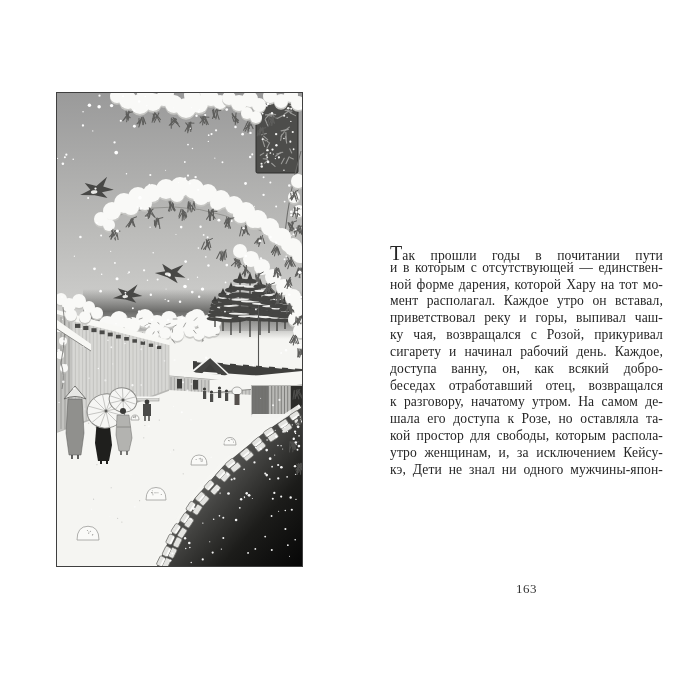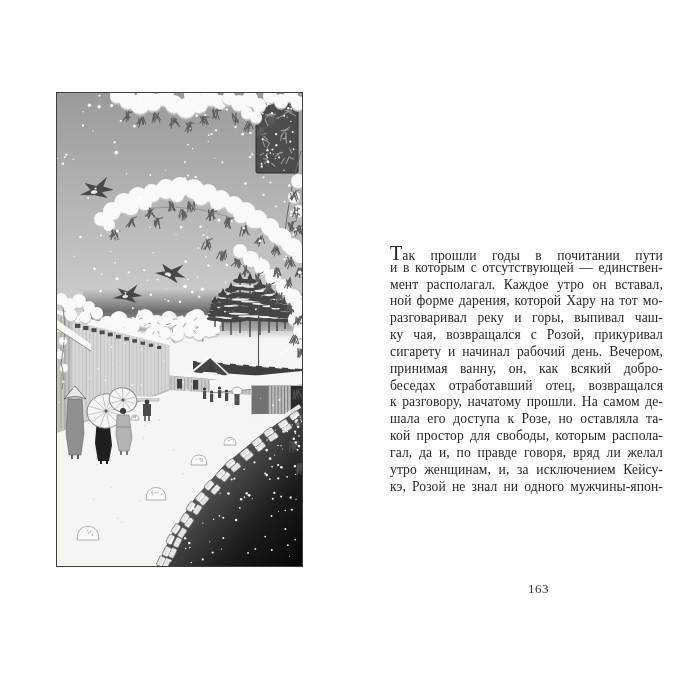--- a/index.html
+++ b/index.html
@@ -8,21 +8,21 @@
   .spread{position:absolute;inset:0;}
   
   .print-frame{position:absolute;left:56px;top:92px;width:245px;height:473px;
                border:1px solid #3f3f3f;margin:0;padding:0;background:#e6e6e4;}
   .print-frame svg{display:block;width:245px;height:473px;}
   
   .text-col{position:absolute;left:390px;top:243px;width:273px;
             font-size:13.6px;line-height:16.84px;color:#262626;letter-spacing:.1px;font-family:Liberation Serif, serif;}
   .tline{text-align:justify;text-align-last:justify;white-space:normal;height:16.84px;overflow:visible;}
   .tline:first-child::first-letter{font-size:20px;line-height:1;}
-  .folio{position:absolute;left:402px;top:581px;width:273px;text-align:center;
+  .folio{position:absolute;left:390px;top:581px;width:273px;text-align:center;
          font-size:13px;color:#333;letter-spacing:.5px;}
 </style>
 </head>
 <body>
 
 <div class="spread">
 
   <figure class="print-frame">
     <svg id="art" viewBox="0 0 245 473">
       <defs>
@@ -1497,29 +1497,28 @@
           <circle cx="99.65391635894775" cy="252.71300792694092" r="0.8499824762344361" fill="#ffffff" opacity="0.8"></circle>
           <circle cx="124.81369197368622" cy="319.20144498348236" r="1.0675487518310547" fill="#ffffff" opacity="0.8"></circle>
           <circle cx="222.4278712272644" cy="306.88034772872925" r="1.0605113983154297" fill="#ffffff" opacity="0.8"></circle>
         </g>
     </svg>
   </figure>
 
   <main class="text-col">
     <div class="tline">Так прошли годы в почитании пути</div>
     <div class="tline">и в которым с отсутствующей — единствен-</div>
+    <div class="tline">ной форме дарения, которой Хару на тот мо-</div>
     <div class="tline">мент располагал. Каждое утро он вставал,</div>
-    <div class="tline">ной форме дарения, которой Хару на тот мо-</div>
-    <div class="tline">разговаривал реку и горы, выпивал чаш-</div>
+    <div class="tline">приветствовал реку и горы, выпивал чаш-</div>
     <div class="tline">ку чая, возвращался с Розой, прикуривал</div>
-    <div class="tline">сигарету и начинал рабочий день. Вечером,</div>
-    <div class="tline">принимая ванну, он, как всякий добро-</div>
+    <div class="tline">сигарету и начинал рабочий день. Каждое,</div>
+    <div class="tline">доступа ванну, он, как всякий добро-</div>
     <div class="tline">беседах отработавший отец, возвращался</div>
-    <div class="tline">к разговору, начатому прошли. На самом де-</div>
+    <div class="tline">к разговору, начатому утром. На самом де-</div>
     <div class="tline">шала его доступа к Розе, но оставляла та-</div>
     <div class="tline">кой простор для свободы, которым распола-</div>
-    <div class="tline">гал, да и, по правде говоря, вряд ли желал</div>
     <div class="tline">утро женщинам, и, за исключением Кейсу-</div>
-    <div class="tline">кэ, Розой не знал ни одного мужчины-япон-</div>
+    <div class="tline">кэ, Дети не знал ни одного мужчины-япон-</div>
   </main>
 
   <div class="folio">163</div>
 </div>
 
 </body></html>

